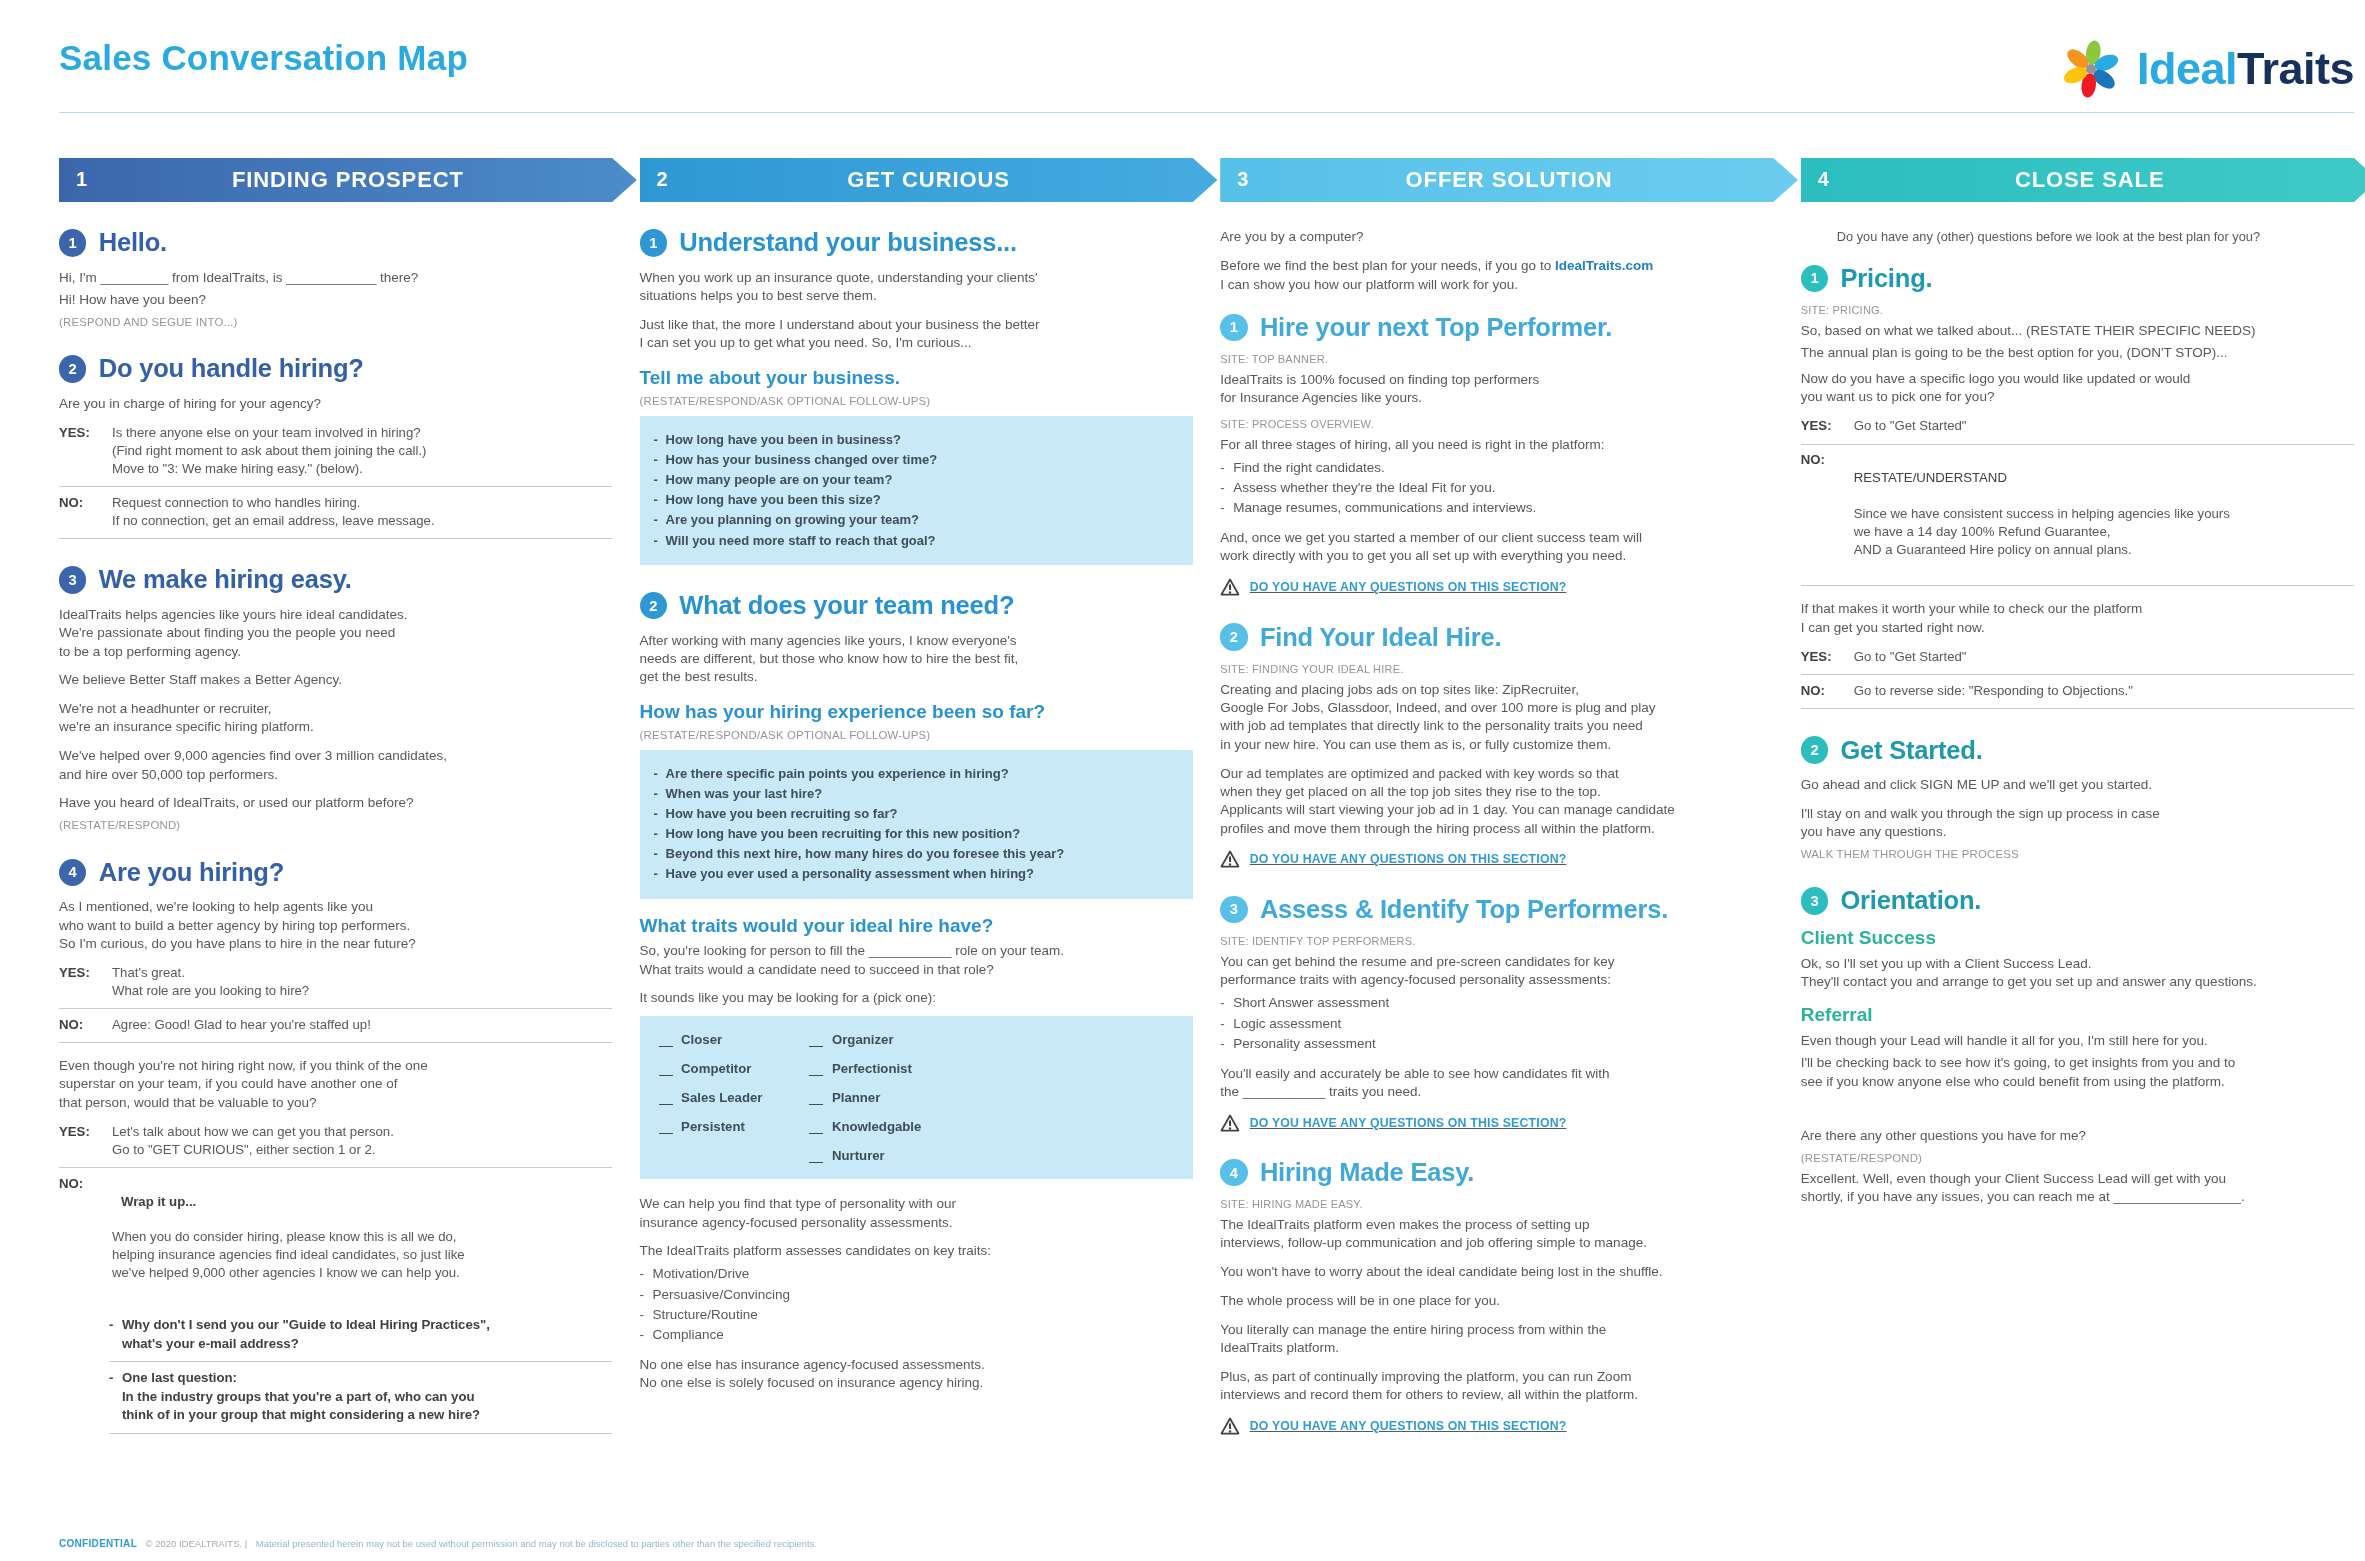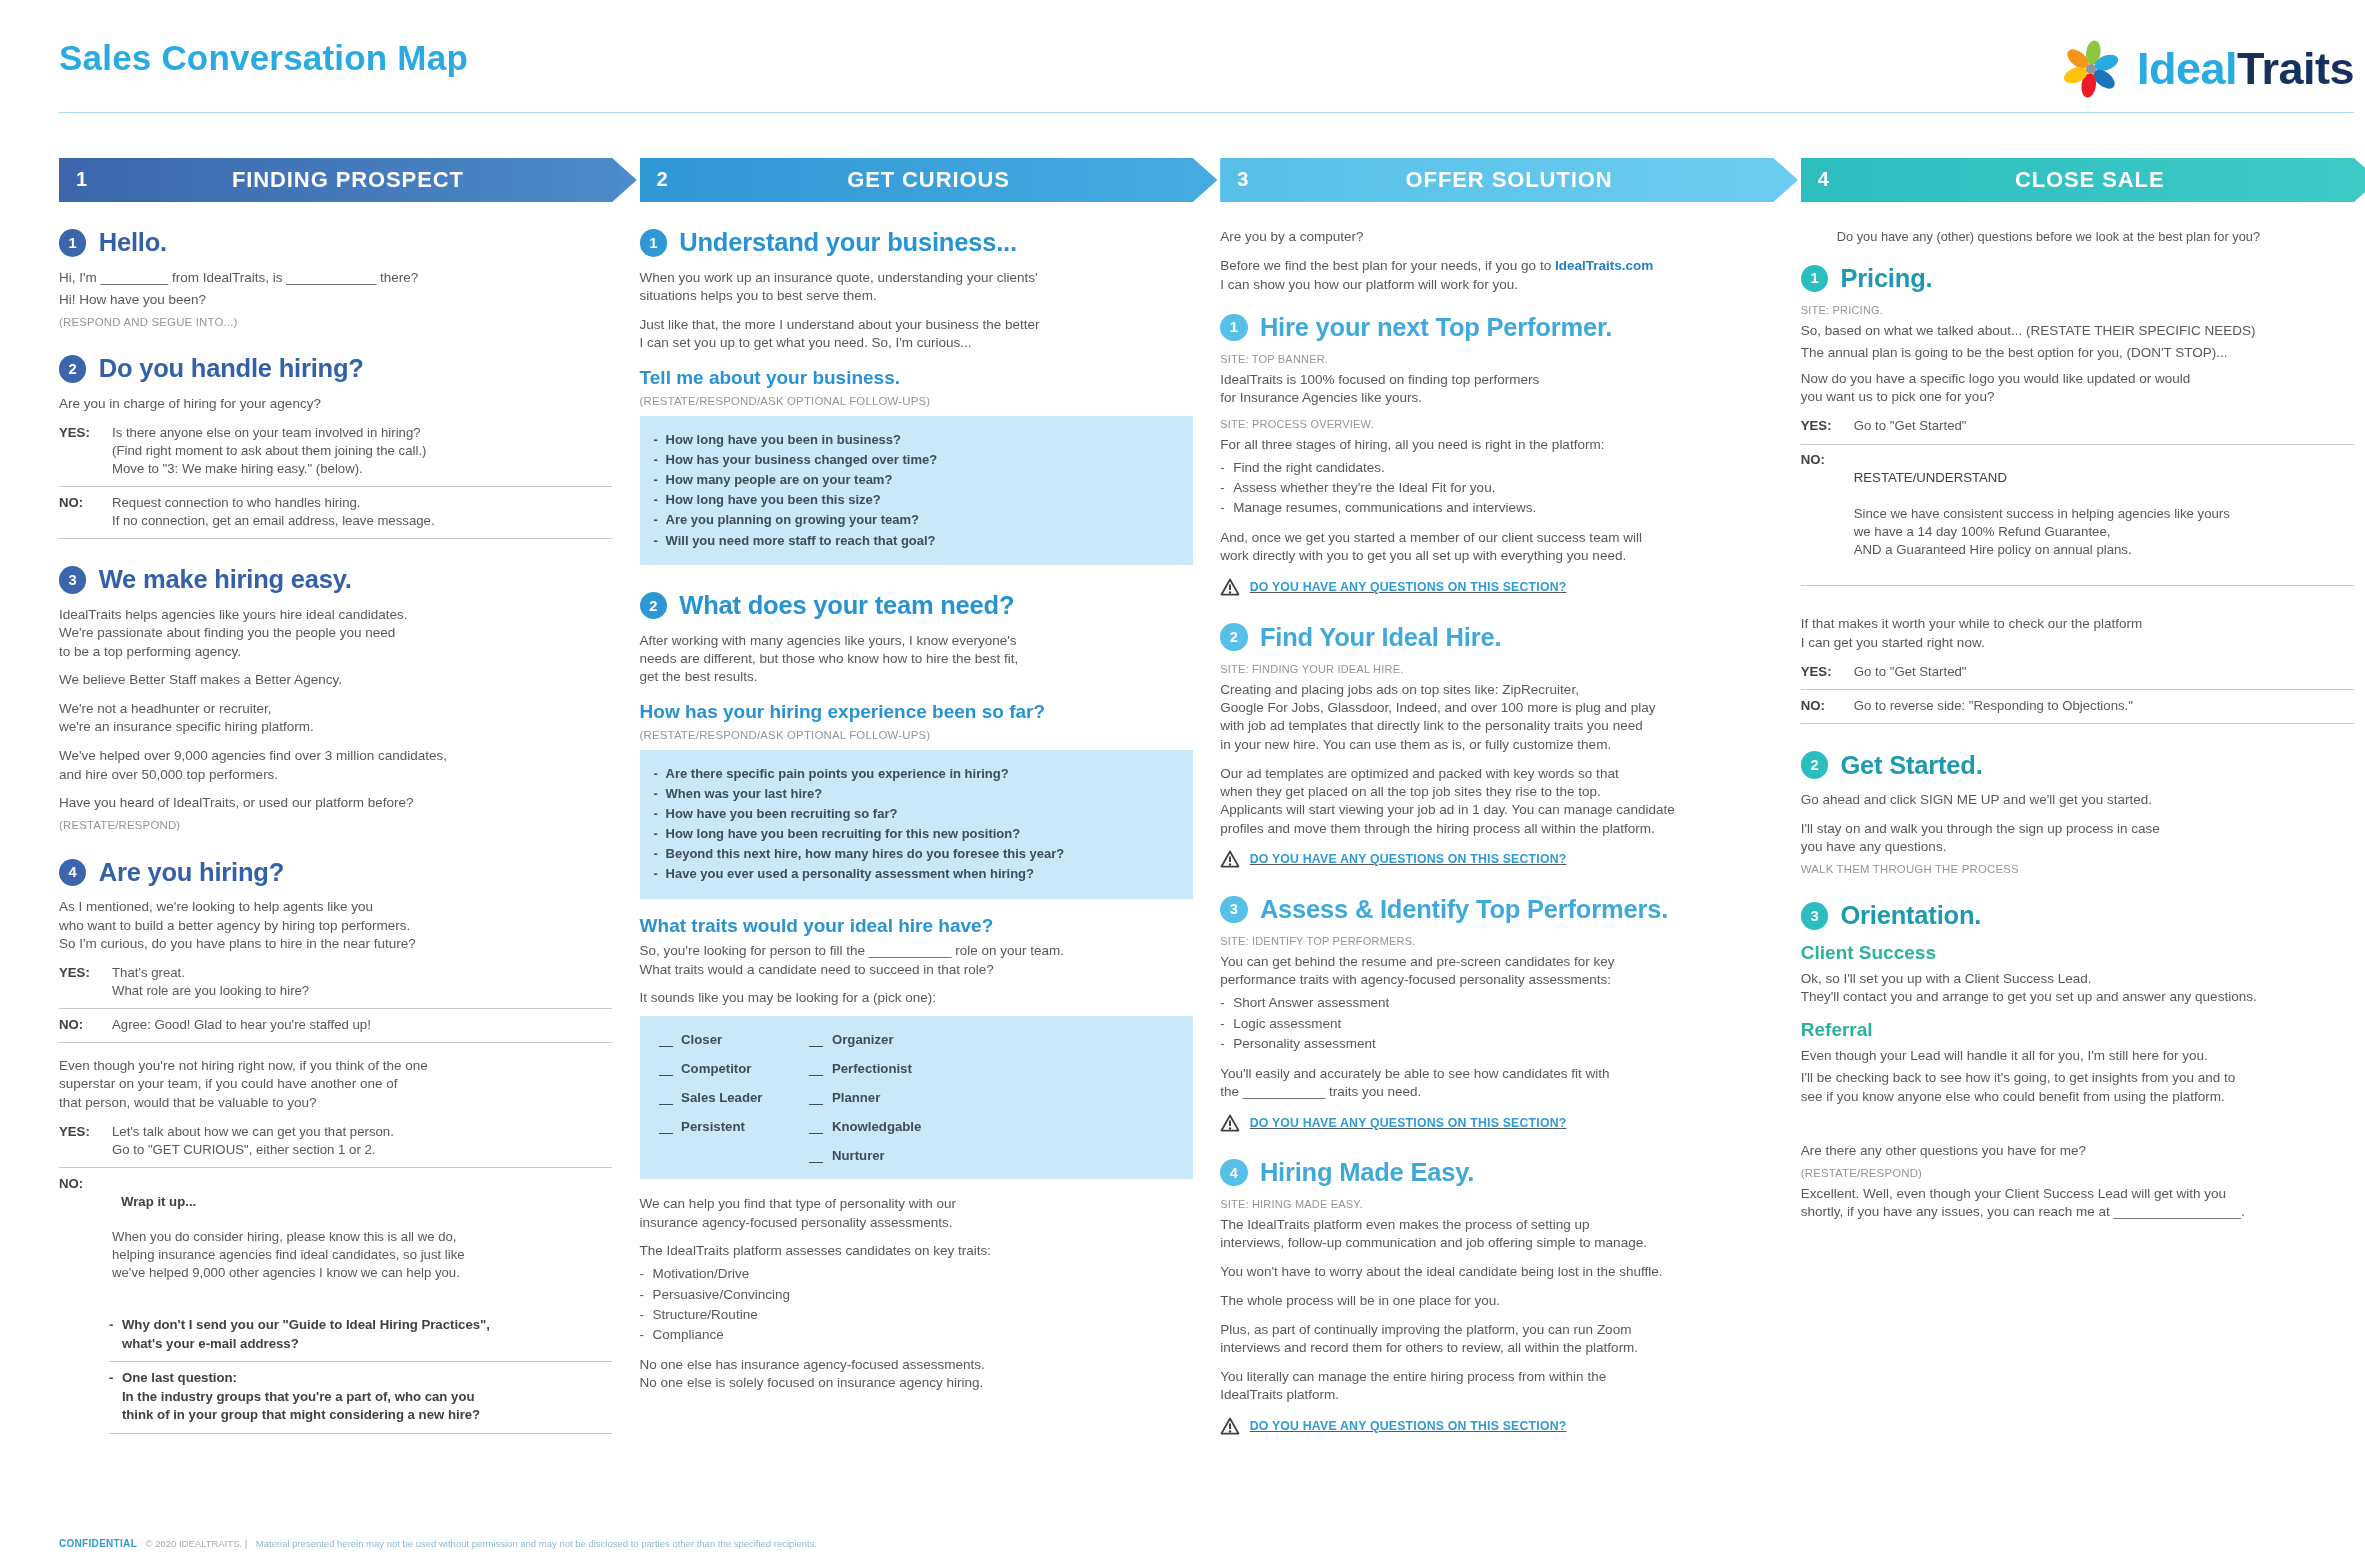--- a/index.html
+++ b/index.html
@@ -409,24 +409,24 @@
         <div class="sec">
           <div class="sechead">
             <span class="circle c3">4</span>
             <h2 class="hc3">Hiring Made Easy.</h2>
           </div>
           <div class="site">SITE: HIRING MADE EASY.</div>
           <p class="p">The IdealTraits platform even makes the process of setting up
 interviews, follow-up communication and job offering simple to manage.</p>
           <p class="p">You won't have to worry about the ideal candidate being lost in the shuffle.</p>
           <p class="p">The whole process will be in one place for you.</p>
+          <p class="p">You literally can manage the entire hiring process from within the
+IdealTraits platform.</p>
           <p class="p">Plus, as part of continually improving the platform, you can run Zoom
 interviews and record them for others to review, all within the platform.</p>
-          <p class="p">You literally can manage the entire hiring process from within the
-IdealTraits platform.</p>
           <div class="warn">
             <svg class="wicon" viewBox="0 0 40 36" aria-hidden="true">
               <path d="M20 3 37 33 3 33 Z" fill="none" stroke="#414042" stroke-width="3.5" stroke-linejoin="round"></path>
               <line x1="20" y1="13" x2="20" y2="24" stroke="#414042" stroke-width="4"></line>
               <circle cx="20" cy="29" r="2.4" fill="#414042"></circle>
             </svg>
             <span class="wtext">DO YOU HAVE ANY QUESTIONS ON THIS SECTION?</span>
           </div>
         </div>
 
@@ -460,21 +460,21 @@
           </div>
           <div class="yn">
             <span class="lab">NO:</span>
             <div class="txt">
               <div class="caps">RESTATE/UNDERSTAND</div>
               <div>Since we have consistent success in helping agencies like yours
 we have a 14 day 100% Refund Guarantee,
 AND a Guaranteed Hire policy on annual plans.</div>
             </div>
           </div>
-          <p class="p tight" style="margin-top:29px;">If that makes it worth your while to check our the platform
+          <p class="p tight" style="margin-top:14px;">If that makes it worth your while to check our the platform
 I can get you started right now.</p>
           <div class="yn">
             <span class="lab">YES:</span>
             <div class="txt">Go to "Get Started"</div>
           </div>
           <div class="yn">
             <span class="lab">NO:</span>
             <div class="txt">Go to reverse side: "Responding to Objections."</div>
           </div>
         </div>

